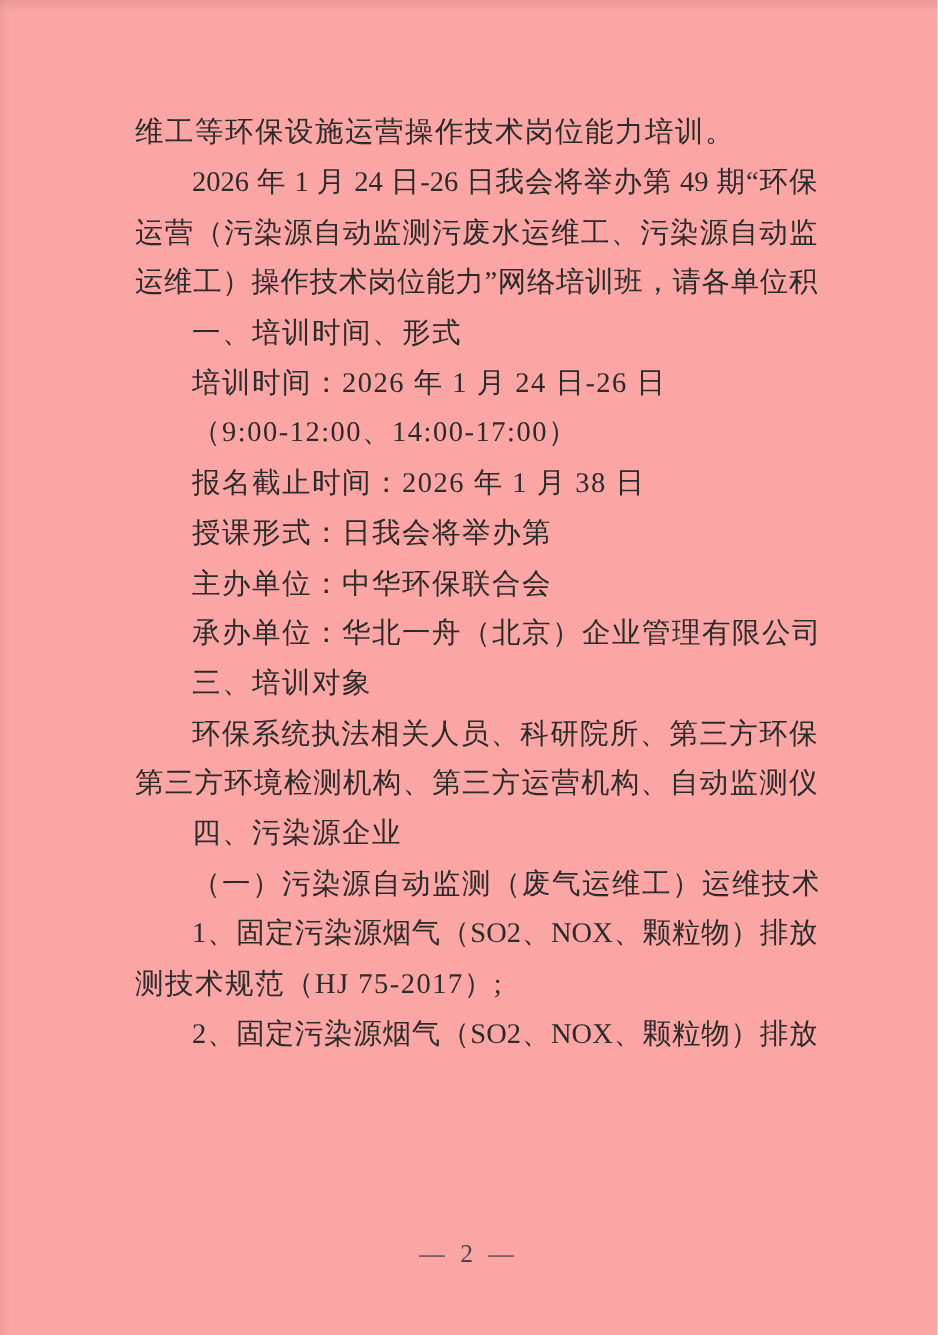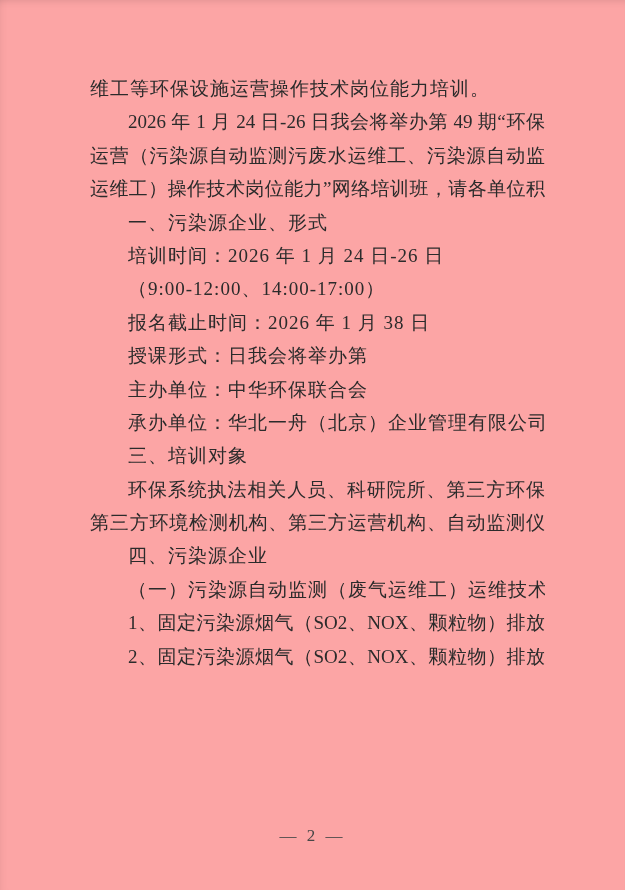--- a/index.html
+++ b/index.html
@@ -55,29 +55,30 @@
 </style>
 </head>
 <body>
 
 <div class="page">
   <div class="doc-body">
     <div class="line">维工等环保设施运营操作技术岗位能力培训。</div>
     <div class="line indent justify">2026 年 1 月 24 日-26 日我会将举办第 49 期“环保设施</div>
     <div class="line justify">运营（污染源自动监测污废水运维工、污染源自动监测废气</div>
     <div class="line justify">运维工）操作技术岗位能力”网络培训班，请各单位积极并</div>
-    <div class="line indent">一、污染源企业、形式</div>
+    <div class="line indent">一、培训时间、形式</div>
     <div class="line indent">培训时间：2026 年 1 月 24 日-26 日</div>
     <div class="line indent">（9:00-12:00、14:00-17:00）</div>
     <div class="line indent">报名截止时间：2026 年 1 月 38 日</div>
     <div class="line indent">授课形式：日我会将举办第</div>
     <div class="line indent">主办单位：中华环保联合会</div>
     <div class="line indent">承办单位：华北一舟（北京）企业管理有限公司</div>
     <div class="line indent">三、培训对象</div>
     <div class="line indent justify">环保系统执法相关人员、科研院所、第三方环保公司、</div>
     <div class="line justify">第三方环境检测机构、第三方运营机构、自动监测仪器生产</div>
     <div class="line indent">四、污染源企业</div>
     <div class="line indent">（一）污染源自动监测（废气运维工）运维技术</div>
     <div class="line indent justify">1、固定污染源烟气（SO2、NOX、颗粒物）排放连续监</div>
+    <div class="line">测技术规范（HJ 75-2017）;</div>
     <div class="line indent justify">2、固定污染源烟气（SO2、NOX、颗粒物）排放连续监</div>
   </div>
   <div class="footer">— 2 —</div>
 </div>
 
 </body></html>

